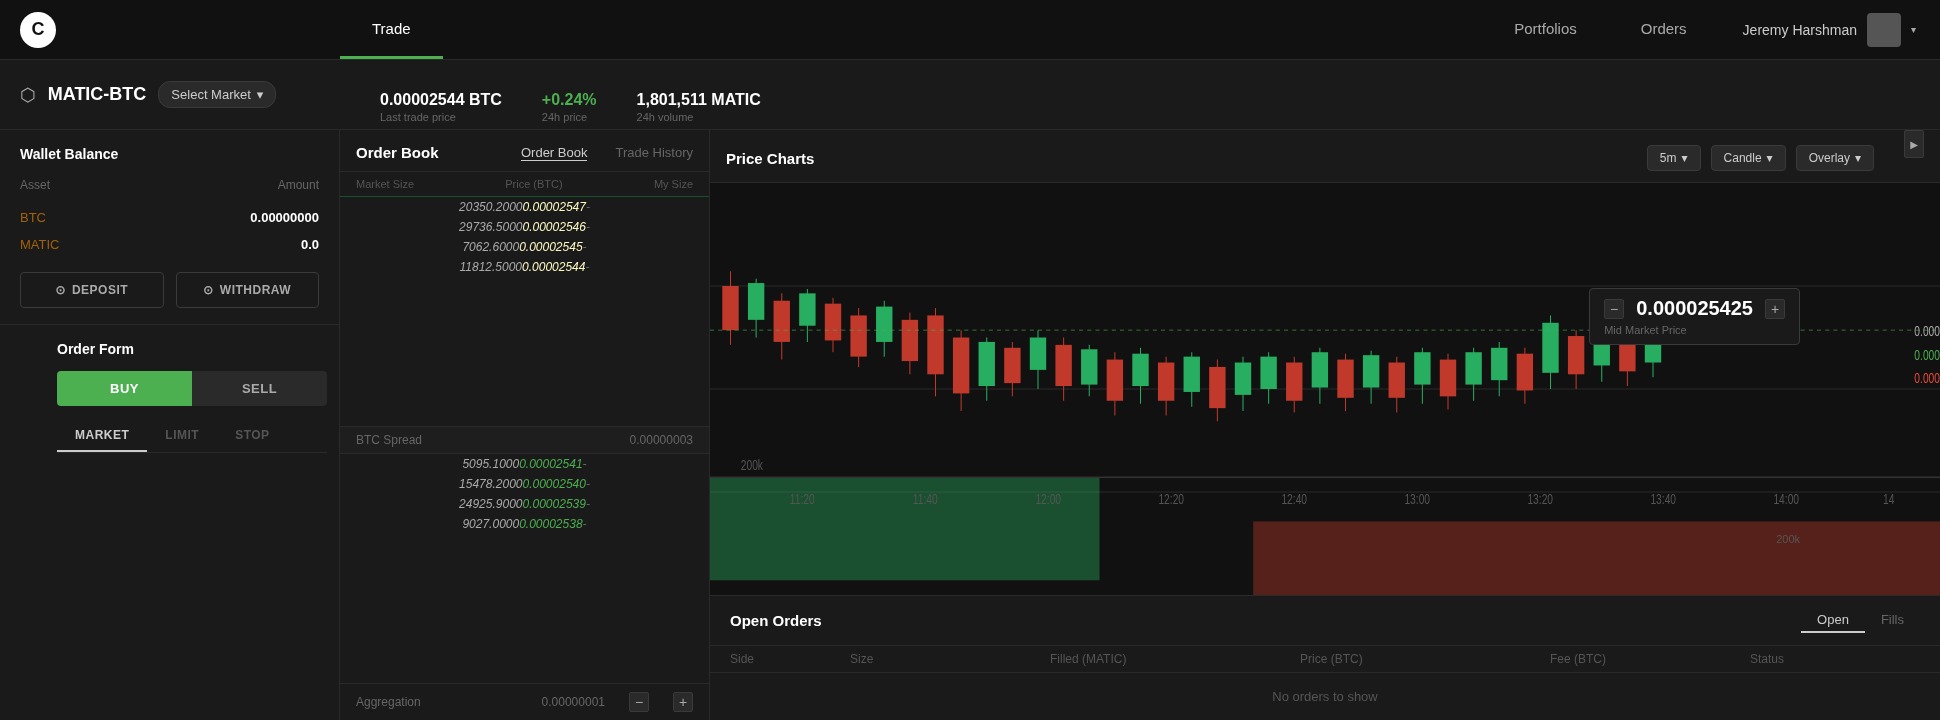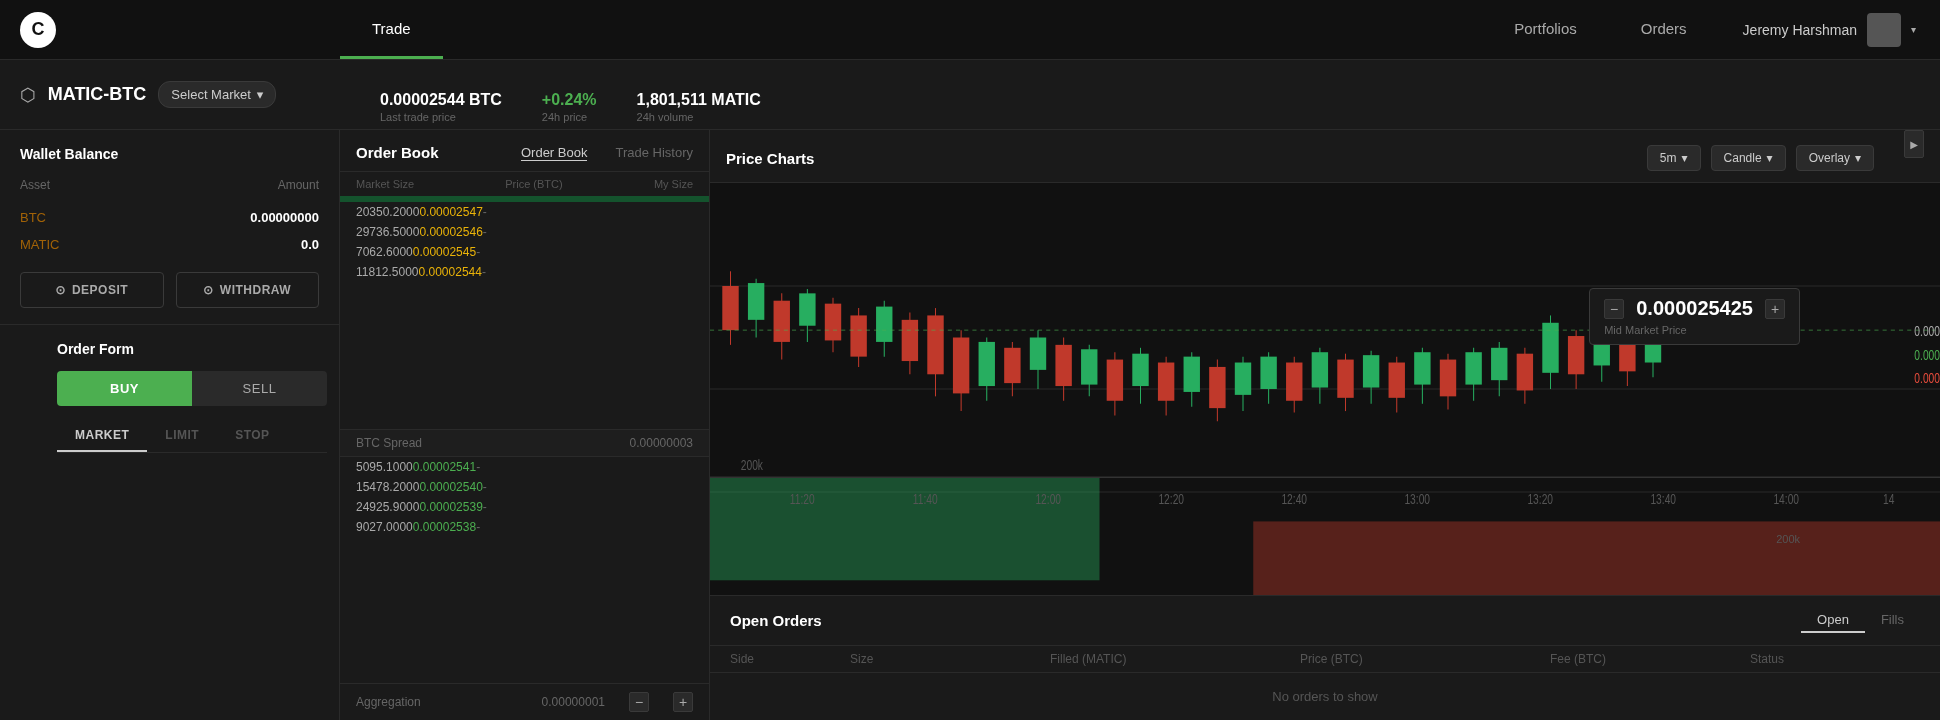--- a/index.html
+++ b/index.html
@@ -211,21 +211,21 @@
       font-size: 13px;
       cursor: pointer;
       letter-spacing: 0.5px;
     }
     .sell-tab {
       flex: 1;
       padding: 10px;
       background: #2a2a2a;
       color: #aaa;
       text-align: center;
-      font-weight: 400;
+      font-weight: 700;
       font-size: 13px;
       cursor: pointer;
       letter-spacing: 0.5px;
     }
     .order-type-tabs {
       display: flex;
       gap: 0;
       border-bottom: 1px solid #2a2a2a;
     }
     .order-type-tab {
@@ -276,37 +276,38 @@
       color: #ccc;
       border-bottom: 1px solid #ccc;
     }
 
     .order-book-col-header {
       display: flex;
       justify-content: space-between;
       padding: 6px 16px;
       color: #555;
       font-size: 11px;
-      border-bottom: 6px solid #14532d;
+      border-bottom: 1px solid #14532d;
     }
 
     .order-book-rows {
       flex: 1;
       overflow: hidden;
     }
 
     .ob-row {
       display: flex;
-      justify-content: flex-start;
+      justify-content: center;
       padding: 3px 16px;
       font-size: 12px;
       position: relative;
+      font-style: italic;
     }
     .ob-size { color: #aaa; }
-    .ob-price-red { color: #eab308; }
+    .ob-price-red { color: #fef9c3; }
     .ob-price-green { color: #4caf50; }
     .ob-mysize { color: #666; }
 
     .spread-row {
       display: flex;
       justify-content: space-between;
       padding: 6px 16px;
       background: #1e1e1e;
       border-top: 1px solid #2a2a2a;
       border-bottom: 1px solid #2a2a2a;

